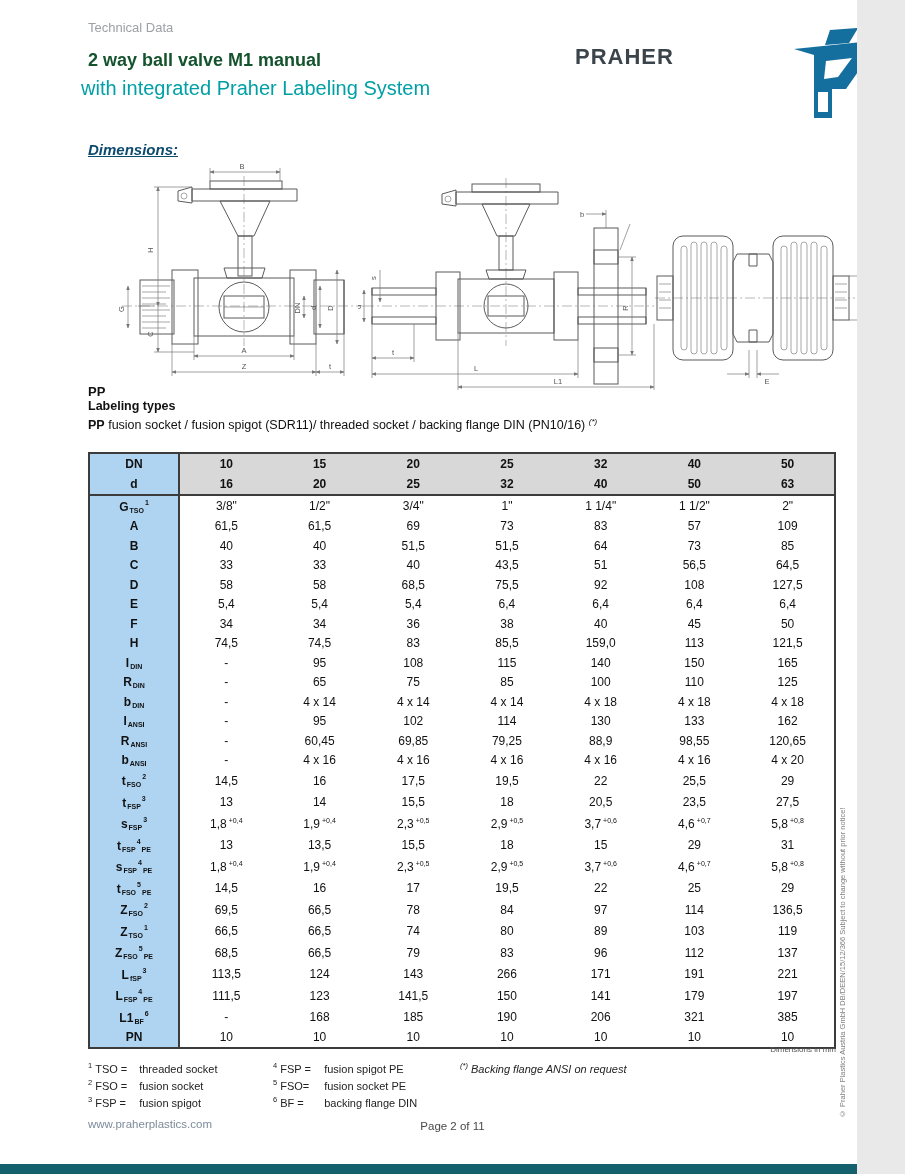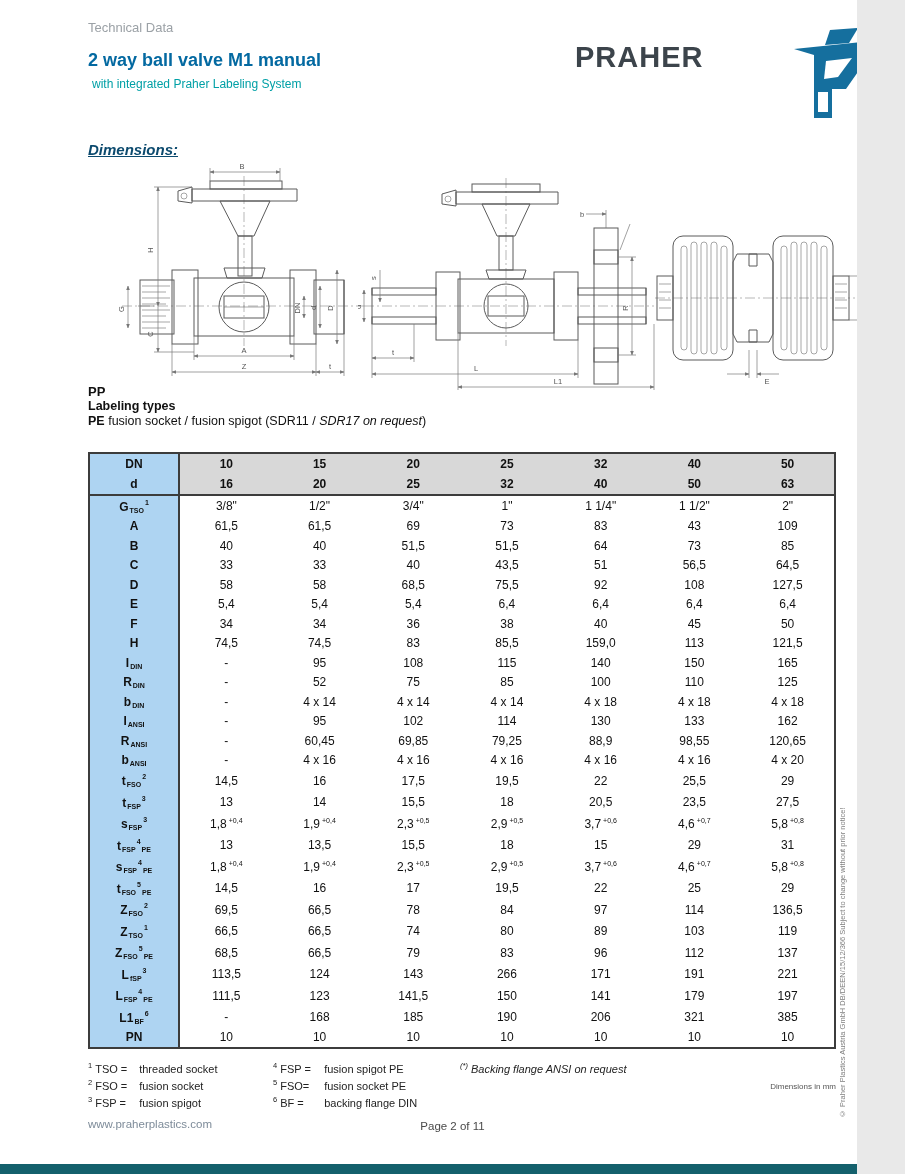--- a/index.html
+++ b/index.html
@@ -2,24 +2,24 @@
 <html><head>
 <meta charset="utf-8">
 <style>
   html,body{margin:0;padding:0;background:#e9e9e9;}
   #page{position:relative;width:857px;height:1174px;background:#ffffff;overflow:hidden;
         font-family:"Liberation Sans",sans-serif;color:#222;}
   .abs{position:absolute;}
 
   
   #eyebrow{left:88px;top:20px;font-size:13px;color:#9ba1a6;}
-  #title{left:88px;top:50px;font-size:18px;font-weight:bold;color:#0369a1;}
-  #subtitle{left:92px;top:77px;font-size:12px;color:#00a0a6;}
+  #title{left:88px;top:50px;font-size:18px;font-weight:bold;color:#14532d;}
+  #subtitle{left:81px;top:77px;font-size:20px;color:#00a0a6;}
   #logo-text{left:575px;top:40px;line-height:34px;}
-  #logo-l1{font-size:29px;font-weight:bold;color:#3c444b;letter-spacing:1px;}
+  #logo-l1{font-size:22px;font-weight:bold;color:#3c444b;letter-spacing:1px;}
   #logo-l2{font-size:31px;color:#60676e;letter-spacing:4.5px;}
   #logo-icon{left:768px;top:28px;}
 
   
   #dim-heading{left:88px;top:141px;font-size:15px;font-weight:bold;font-style:italic;
                text-decoration:underline;color:#0c4a6e;}
 
   
   svg text{font-family:"Liberation Sans",sans-serif;}
   .cl{stroke:#9a9a9a;stroke-width:.7;stroke-dasharray:10 3 2 3;fill:none;}
@@ -43,21 +43,21 @@
   table.dim thead td{background:#d8d8d8;font-weight:bold;text-align:center;padding:0;}
   table.dim thead{border-bottom:2px solid #3c3c3c;}
   table.dim thead tr{height:21px;}
   table.dim tbody tr{height:19.5px;}
   table.dim tbody tr.tall{height:21.5px;}
   table.dim tbody td{text-align:center;padding:0;}
   .lb{font-weight:bold;font-size:12px;}
   .lsub{font-weight:bold;font-size:7px;vertical-align:-2px;margin-left:1px;}
   .lsup{font-weight:bold;font-size:7px;vertical-align:6px;margin-left:1px;}
   sup.tol{font-size:7px;margin-left:2px;}
-  #table-note{left:600px;top:1082px;width:236px;text-align:right;font-size:8px;color:#555;}
+  #table-note{left:600px;top:1045px;width:236px;text-align:right;font-size:8px;color:#555;}
 
   
   #footnotes{left:88px;top:1059px;font-size:11px;color:#222;}
   .fn-col{position:absolute;top:0;white-space:nowrap;line-height:14.5px;}
   #fn-col1{left:0;}
   #fn-col2{left:185px;}
   #fn-col3{left:372px;font-style:italic;}
   .fn-line sup{font-size:7.5px;margin-right:3px;}
   .fn-key{display:inline-block;width:44px;}
 
@@ -270,21 +270,21 @@
     <line class="dim" x1="94" y1="128" x2="94" y2="156"></line>
       <line class="dim" x1="102" y1="128" x2="102" y2="156"></line>
     <line class="dim" x1="72" y1="152" x2="94" y2="152" marker-end="url(#mC)"></line>
     <line class="dim" x1="102" y1="152" x2="124" y2="152" marker-start="url(#mC)"></line>
     <text class="dt" x="112" y="162" text-anchor="middle">E</text>
   </svg>
 
   <div class="abs" id="pp-block">
     <div class="b" style="font-size:13px">PP</div>
     <div class="b">Labeling types</div>
-    <div><span class="b">PE</span><span> fusion socket / fusion spigot (SDR11 / </span><span class="it">SDR17 on request</span><span>)</span></div>
+    <div><span class="b">PP</span><span> fusion socket / fusion spigot (SDR11)/ threaded socket / backing flange DIN (PN10/16) </span><sup class="it">(*)</sup></div>
   </div>
 
   <div class="abs" id="dims-table-wrap">
     <table class="dim">
       <thead>
           <tr>
             <th class="lab"><span class="lb">DN</span></th>
             <td>10</td>
             <td>15</td>
             <td>20</td>
@@ -315,21 +315,21 @@
             <td>1 1/2"</td>
             <td>2"</td>
           </tr>
           <tr>
             <th class="lab"><span class="lb">A</span></th>
             <td>61,5</td>
             <td>61,5</td>
             <td>69</td>
             <td>73</td>
             <td>83</td>
-            <td>43</td>
+            <td>57</td>
             <td>109</td>
           </tr>
           <tr>
             <th class="lab"><span class="lb">B</span></th>
             <td>40</td>
             <td>40</td>
             <td>51,5</td>
             <td>51,5</td>
             <td>64</td>
             <td>73</td>
@@ -391,21 +391,21 @@
             <td>95</td>
             <td>108</td>
             <td>115</td>
             <td>140</td>
             <td>150</td>
             <td>165</td>
           </tr>
           <tr>
             <th class="lab"><span class="lb">R</span><span class="lsub">DIN</span></th>
             <td>-</td>
-            <td>52</td>
+            <td>65</td>
             <td>75</td>
             <td>85</td>
             <td>100</td>
             <td>110</td>
             <td>125</td>
           </tr>
           <tr>
             <th class="lab"><span class="lb">b</span><span class="lsub">DIN</span></th>
             <td>-</td>
             <td>4 x 14</td>

